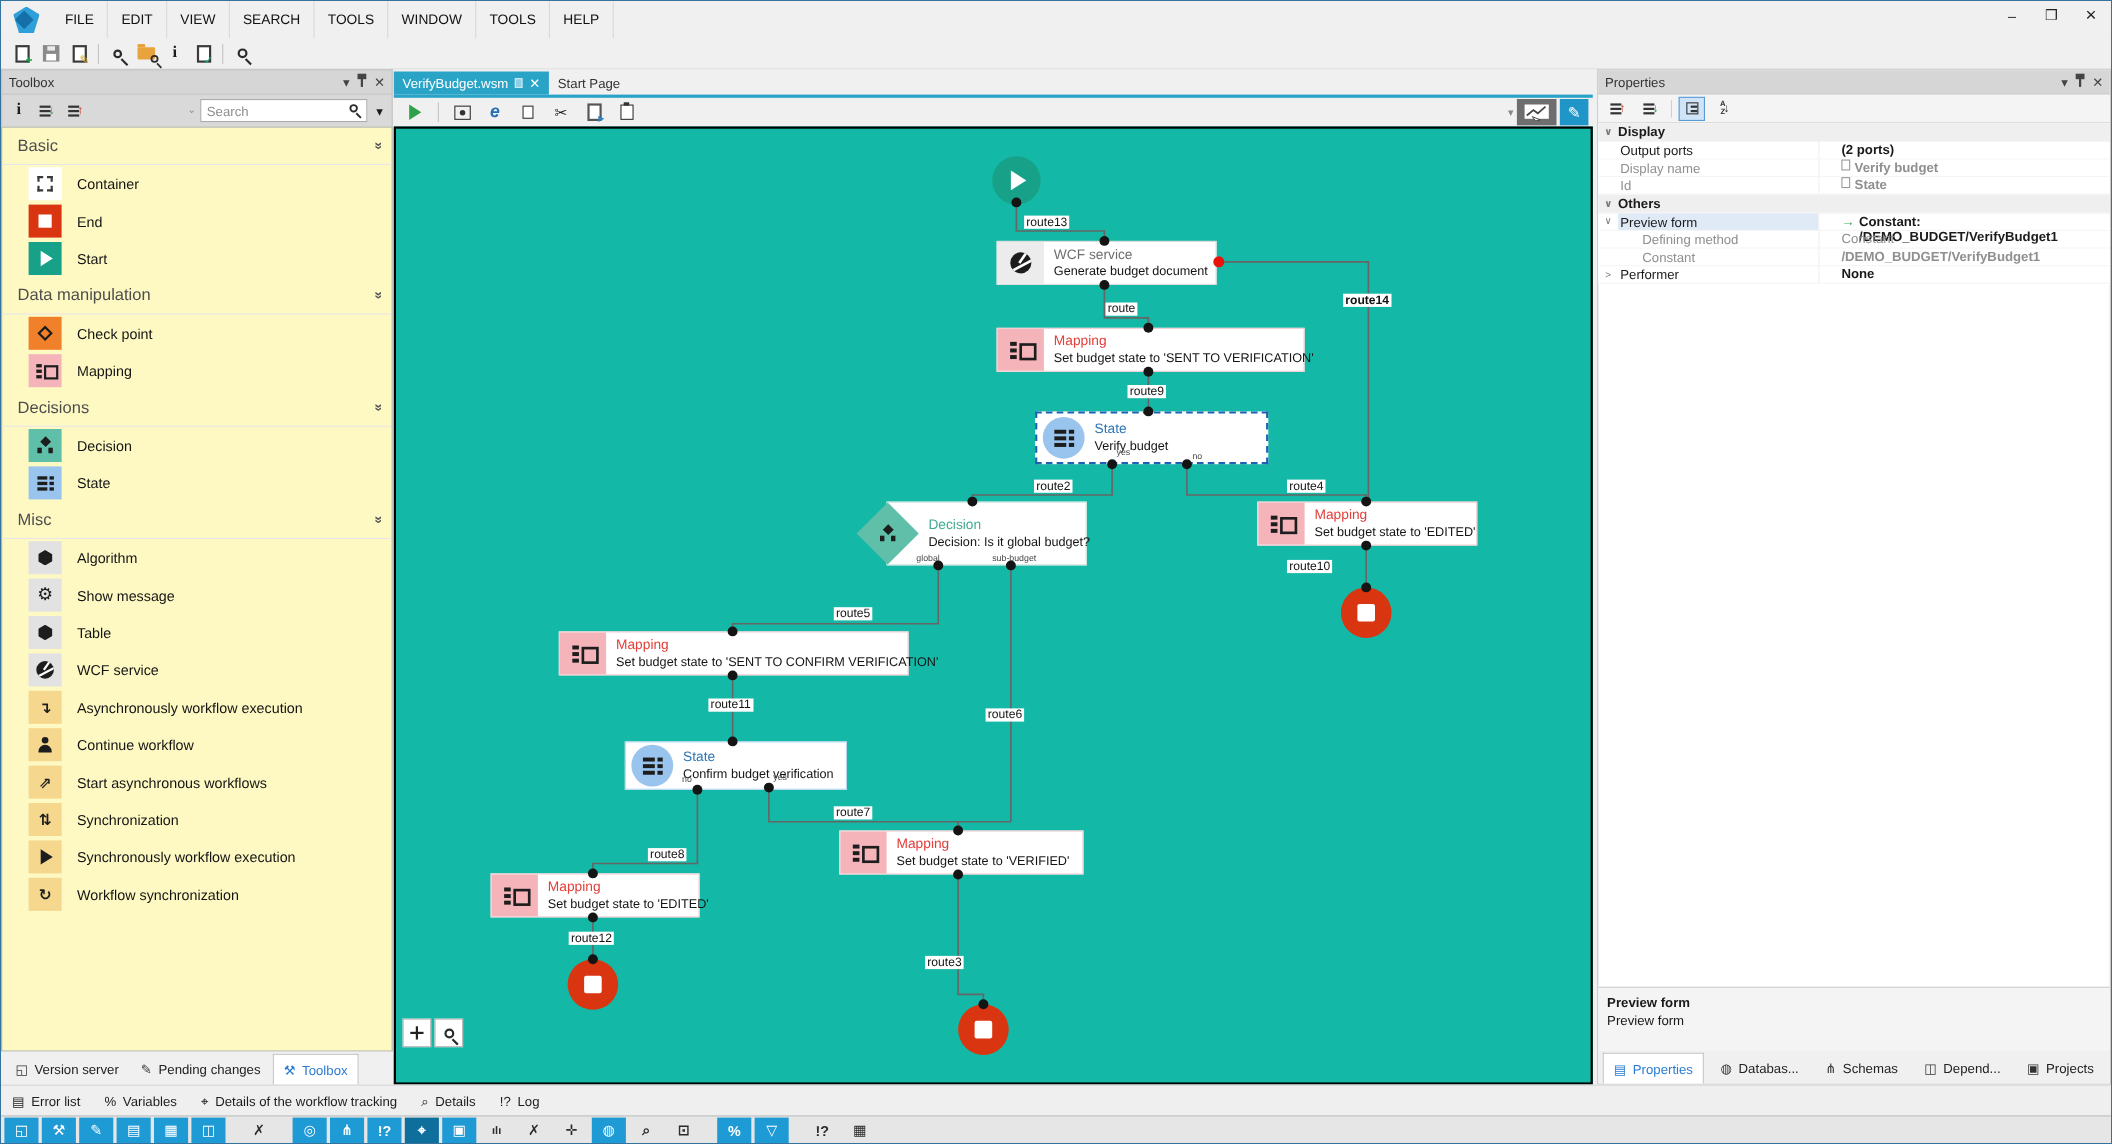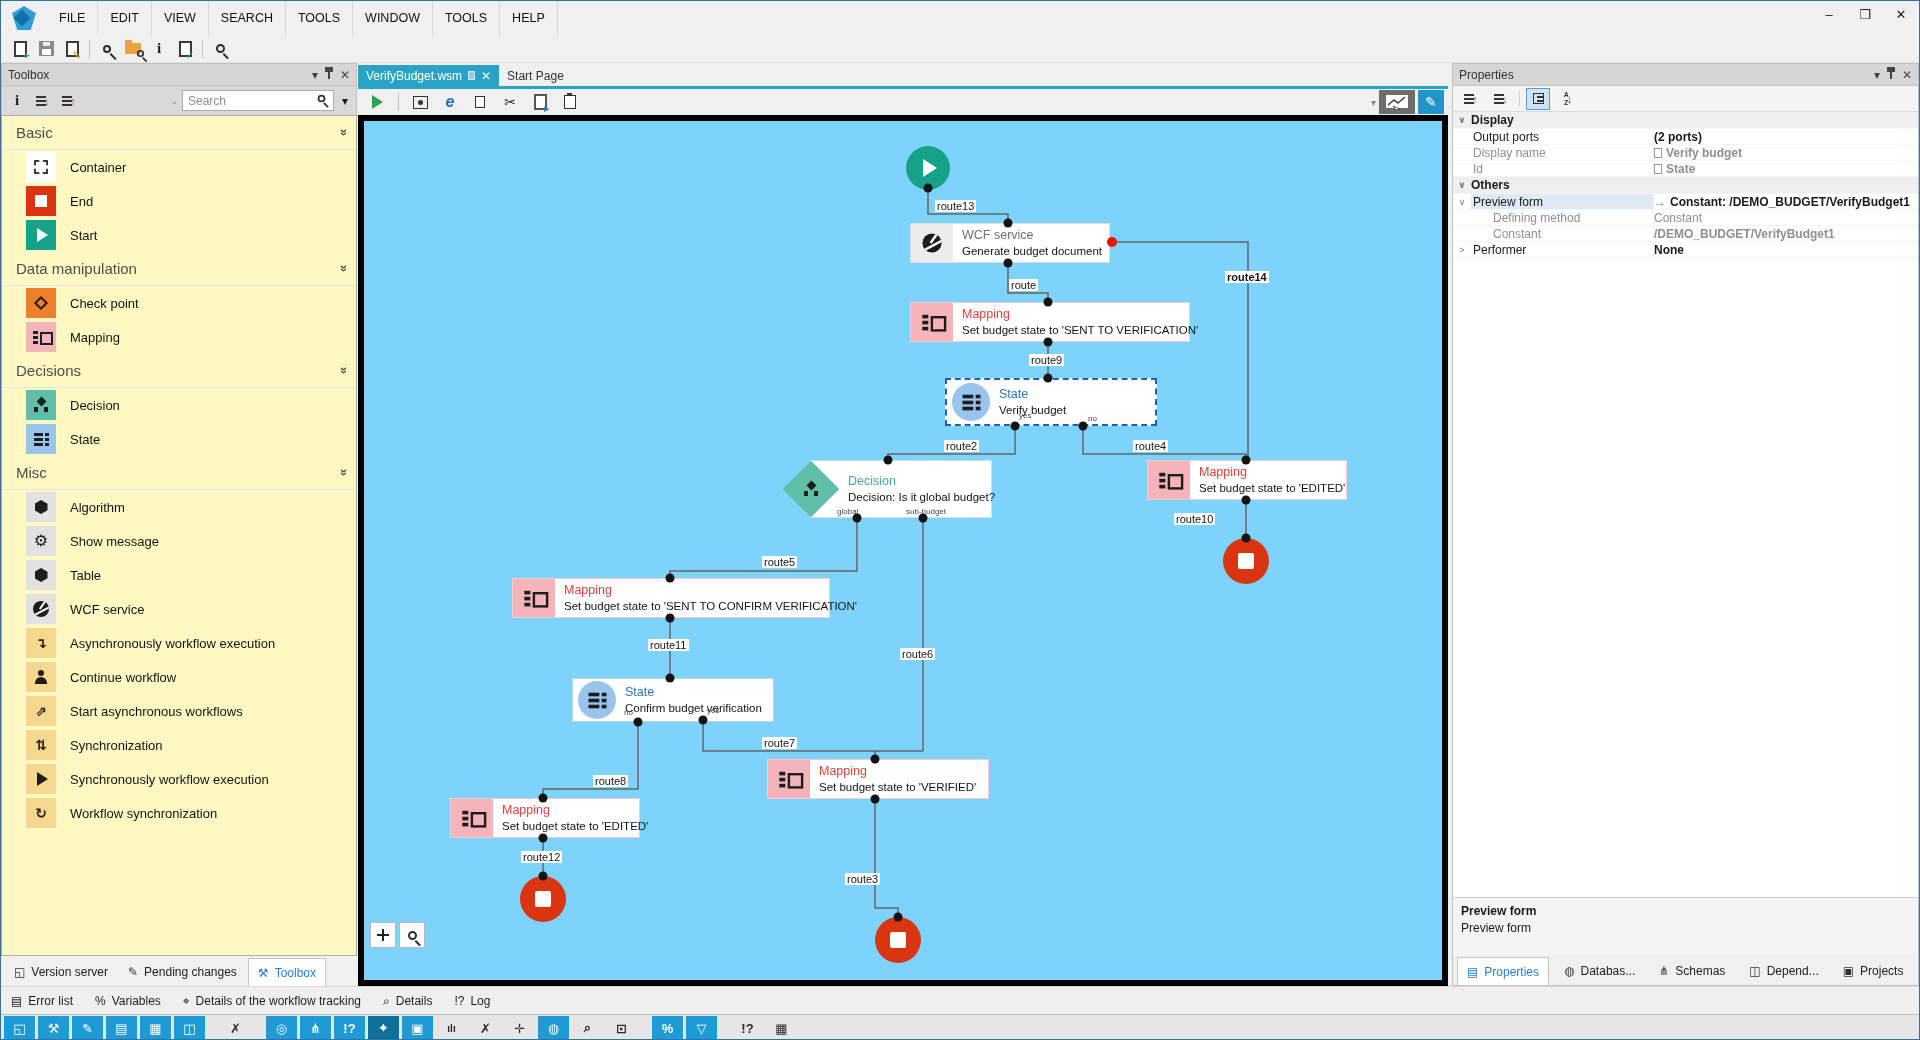--- a/index.html
+++ b/index.html
@@ -83,21 +83,21 @@
   .dtab.active{background:#2aa4c6;color:#fff}
   .mod-ic{width:7px;height:9px;border:1px solid #cfe8f2;background:#8fd0e4;display:inline-block}
   .dtab .x{font-size:12px;color:#fff}
   .tab-strip{position:absolute;left:0;top:23px;width:100%;height:3px;background:#2aa4c6}
   .cv-toolbar{position:absolute;left:0;top:26px;width:100%;height:26px;background:#f0f0f0;display:flex;align-items:center;padding-left:6px}
   .cv-right{margin-left:auto;display:flex;align-items:center;gap:3px;padding-right:4px}
   .cvbtn{height:24px;display:flex;align-items:center;justify-content:center}
   .cvbtn.chart{width:36px;background:#6e6e6e;position:relative}
   .cvbtn.pencil{width:26px;background:#2095c8;color:#fff;font-size:14px}
   .runp{width:0;height:0;border-left:11px solid #2fa14b;border-top:7px solid transparent;border-bottom:7px solid transparent;display:block}
-  .surface{position:absolute;left:0;top:52px;width:1090px;height:871px;background:#7dd3fc;border:6px solid #000000;overflow:hidden}
+  .surface{position:absolute;left:0;top:52px;width:1090px;height:871px;background:#14b8a6;border:2px solid #000000;overflow:hidden}
   .float-tools{position:absolute;left:6px;bottom:32px;display:flex;gap:3px}
   .ftb{width:26px;height:26px;background:#fff;border:1px solid #b9b9b9;display:flex;align-items:center;justify-content:center}
 
   
   .node{position:absolute;background:#fff;display:flex;align-items:center;font-size:12px}
   .node .txt{margin-left:9px;line-height:1.3;white-space:nowrap}
   .node .tt{font-size:12.5px}
   .node .sub{font-size:11.5px;color:#141414}
   .nd-tile{width:42px;height:100%;display:flex;align-items:center;justify-content:center;flex:none}
   .node.mapping{border:1px solid #f2ccd0}
@@ -158,21 +158,21 @@
   .pt-ic.sel{background:#cfe4f7;border:1px solid #5b9bd5}
   .p-cat-ic{width:11px;height:11px;border:1.5px solid #333;position:relative;display:block}
   .p-cat-ic::after{content:"";position:absolute;left:3px;top:2px;width:6px;height:2px;background:#333;box-shadow:0 4px 0 #333}
   .p-az{font-size:7px;font-weight:bold;line-height:1.1;color:#333;text-align:center}
   .pgrid{background:#fff}
   .prow{display:flex;align-items:center;height:16px;font-size:12px;border-bottom:1px solid #f5f5f5}
   .prow .gut{width:18px;flex:none;display:flex;align-items:center;justify-content:center;color:#777;font-size:9px}
   .prow.cat{background:#efefef;font-weight:bold;height:17px}
   .prow .plabel{width:182px;flex:none;padding-left:2px;display:flex;align-items:center;height:100%}
   .prow .plabel.ind{padding-left:22px}
-  .prow .pvalue{flex:1;display:flex;align-items:center;gap:4px;border-left:1px solid #f0f0f0;padding-left:0;height:100%}
+  .prow .pvalue{flex:1;display:flex;gap:4px;border-left:1px solid #f0f0f0;padding-left:20px;height:100%}
   .muted{color:#8f8f8f}
   .bold{font-weight:bold}
   .pvalue .pg-ic{width:8px;height:10px;border:1px solid #9a9a9a;background:#fff;display:inline-block;flex:none}
   .pvalue .arrow-ic{color:#3faa4f;font-weight:bold;font-size:12px;flex:none}
   .plabel.hl{background:#dfeaf6}
   .props-desc{margin-top:auto;border-top:1px solid #cfcfcf;background:#f4f4f4;padding:6px 8px 10px;min-height:58px}
   .props-desc .dt{font-weight:bold;font-size:12px}
   .props-desc .dd{font-size:12px;margin-top:3px}
   .props-tabs{height:30px;background:#f0f0f0;display:flex;align-items:flex-end;gap:6px;padding-left:4px}
 
@@ -486,21 +486,21 @@
           <polyline points="511,630 511,638" fill="none" stroke="#666666" stroke-width="1.5"></polyline>
           <polyline points="274,601 274,668 179,668 179,676" fill="none" stroke="#666666" stroke-width="1.5"></polyline>
           <polyline points="179,717 179,753" fill="none" stroke="#666666" stroke-width="1.5"></polyline>
           <polyline points="511,678 511,787 534,787 534,794" fill="none" stroke="#666666" stroke-width="1.5"></polyline>
         </svg>
         <span class="wire-label" style="left: 571px; top: 79px;">route13</span>
         <span class="wire-label" style="left: 645px; top: 158px;">route</span>
         <span class="wire-label" style="left: 665px; top: 233px;">route9</span>
         <span class="wire-label" style="left: 861px; top: 150px; font-weight: bold;">route14</span>
         <span class="wire-label" style="left: 580px; top: 319px;">route2</span>
-        <span class="wire-label" style="left: 769px; top: 319px;">route4</span>
+        <span class="wire-label" style="left: 810px; top: 319px;">route4</span>
         <span class="wire-label" style="left: 810px; top: 392px;">route10</span>
         <span class="wire-label" style="left: 398px; top: 435px;">route5</span>
         <span class="wire-label" style="left: 536px; top: 527px;">route6</span>
         <span class="wire-label" style="left: 284px; top: 518px;">route11</span>
         <span class="wire-label" style="left: 398px; top: 616px;">route7</span>
         <span class="wire-label" style="left: 229px; top: 654px;">route8</span>
         <span class="wire-label" style="left: 157px; top: 730px;">route12</span>
         <span class="wire-label" style="left: 481px; top: 752px;">route3</span>
         <div class="node start" style="height: 44px; width: 44px; left: 542px; top: 25px;">
           <i class="g-play"></i>

